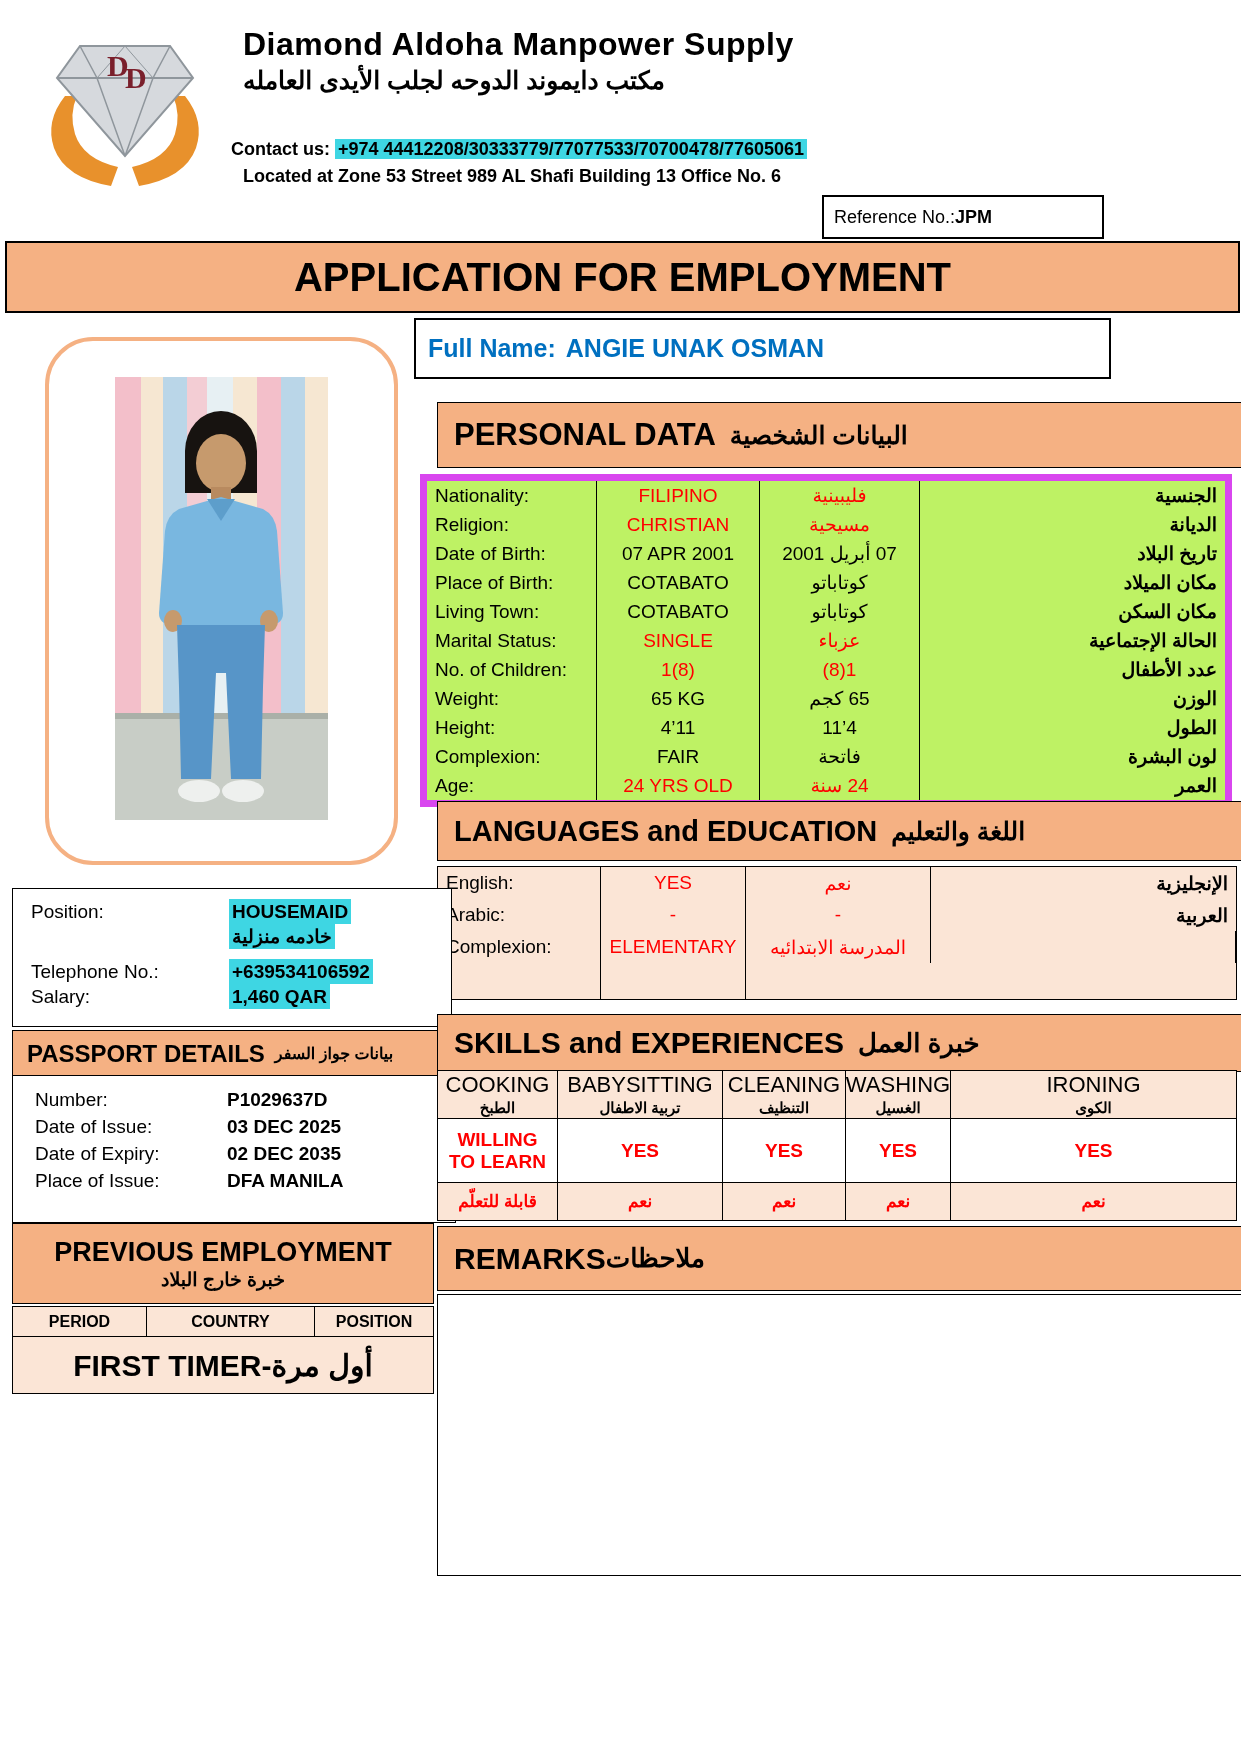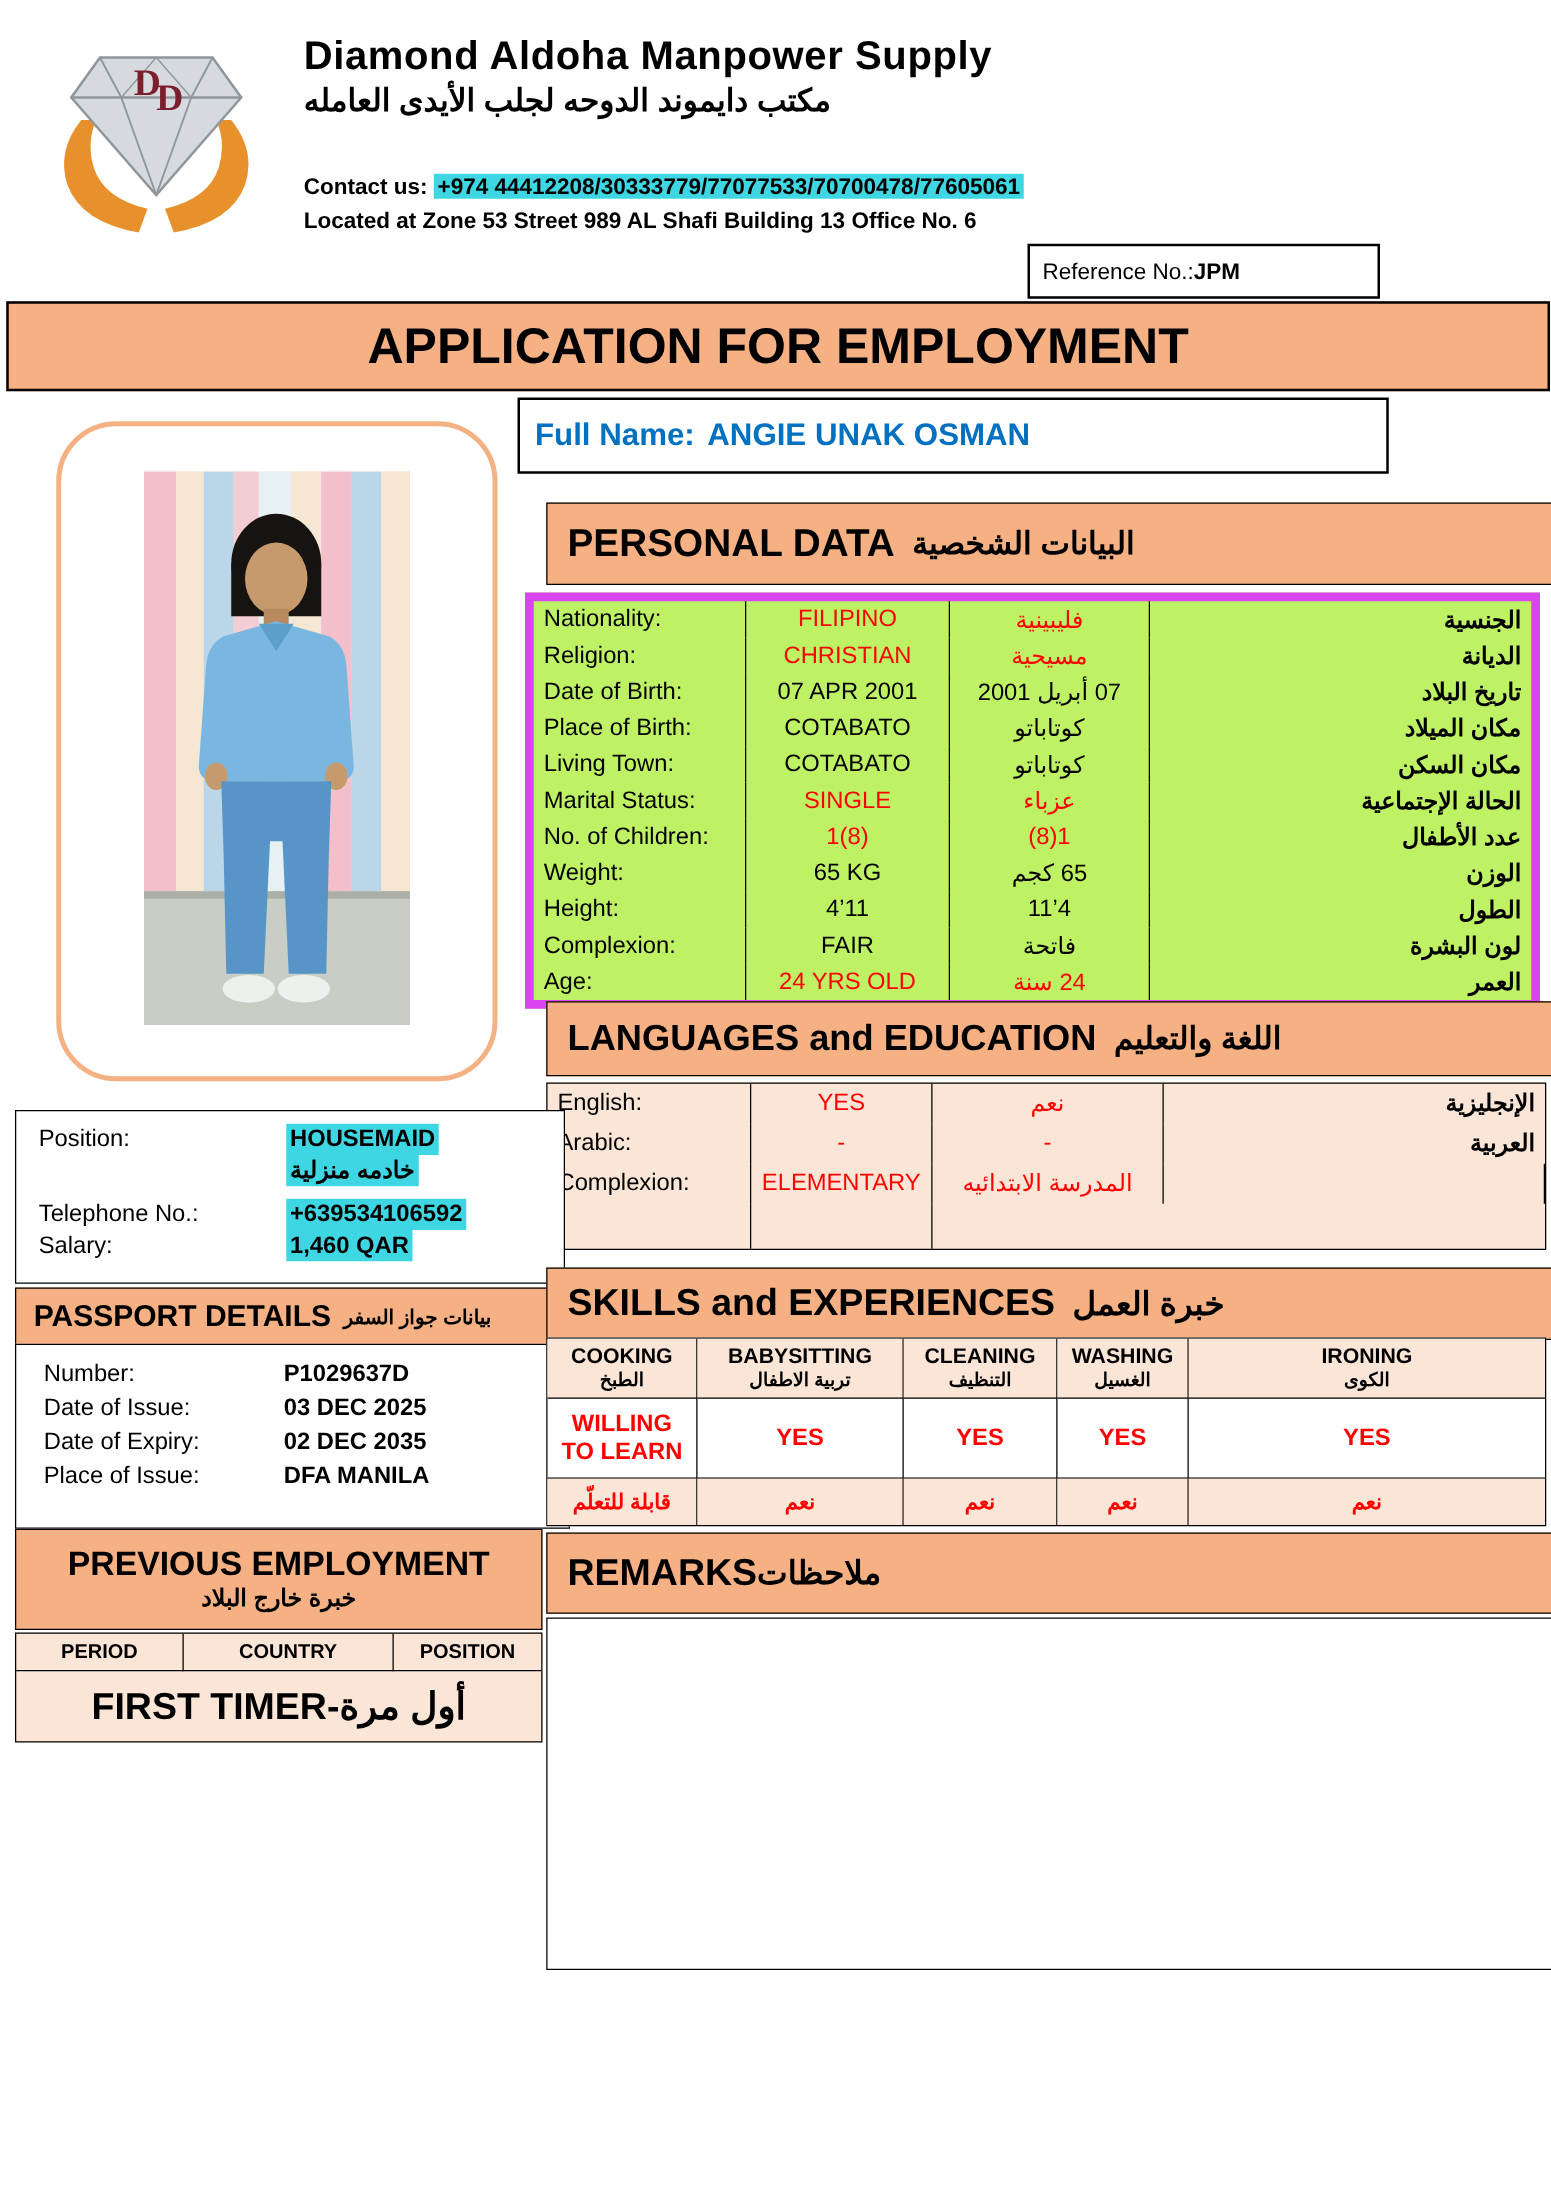--- a/index.html
+++ b/index.html
@@ -7,21 +7,21 @@
   .page{position:relative;width:1241px;height:1755px;background:#fff;overflow:hidden}
   .abs{position:absolute}
   .bold{font-weight:bold}
   .red{color:#FF0000}
   .hl{background:#3ED6E3;padding:0 3px}
 
   
   .logo{left:35px;top:26px;width:180px;height:170px}
   .company-name{left:243px;top:26px;font-size:32px;font-weight:bold;letter-spacing:.5px}
   .company-name-ar{left:243px;top:66px;font-size:25px;font-weight:bold}
-  .contact-line{left:243px;top:139px;font-size:18px;font-weight:bold}
+  .contact-line{left:231px;top:139px;font-size:18px;font-weight:bold}
   .address-line{left:243px;top:166px;font-size:18px;font-weight:bold}
   .ref-box{left:822px;top:195px;width:268px;height:40px;border:2px solid #000;display:flex;align-items:center;padding-left:10px;font-size:18px}
 
   .title-banner{left:5px;top:241px;width:1231px;height:68px;background:#F5B183;border:2px solid #000;display:flex;align-items:center;justify-content:center;font-size:40px;font-weight:bold}
   .fullname-box{left:414px;top:318px;width:681px;height:57px;border:2px solid #000;display:flex;align-items:center;gap:10px;padding-left:12px;color:#0070C0;font-weight:bold;font-size:25px;background:#fff}
 
   
   .photo-frame{left:45px;top:337px;width:345px;height:520px;border:4px solid #F5B183;border-radius:48px;background:#fff;display:flex;justify-content:center}
   .photo{margin-top:36px;width:213px;height:443px;overflow:hidden}
 
@@ -64,21 +64,21 @@
   .pp-row{display:flex;line-height:27px}
   .pp-row .lab{width:192px;flex:none}
   .pp-row .val{font-weight:bold}
 
   
   .sk-table{left:437px;top:1070px;width:798px;height:149px;border:1px solid #000;display:grid;grid-template-columns:120px 165px 123px 105px 1fr;grid-template-rows:48px 1fr 37px;background:#fff}
   .sk-cell{display:flex;align-items:center;justify-content:center;text-align:center;overflow:hidden}
   .br{border-right:1px solid #000}
   .bb{border-bottom:1px solid #000}
   .sk-headcell{background:#FBE5D6;flex-direction:column;justify-content:center;line-height:1.2}
-  .sk-en{font-size:17px;font-weight:bold}
+  .sk-en{font-size:22px;font-weight:normal}
   .sk-ar{font-size:15px;font-weight:bold}
   .sk-val{font-size:19px;font-weight:bold;color:#FF0000;line-height:1.15;padding:0 4px}
   .sk-arval{background:#FBE5D6;font-size:17px;font-weight:bold;color:#FF0000}
 
   
   .pe-head{left:12px;top:1223px;width:420px;height:79px;background:#F5B183;border:1px solid #000;display:flex;flex-direction:column;align-items:center;justify-content:center}
   .pe-head .en{font-size:27px;font-weight:bold}
   .pe-head .ar{font-size:19px;font-weight:bold}
   .pe-table{left:12px;top:1306px;width:420px;height:86px;border:1px solid #000;background:#FBE5D6;display:grid;grid-template-columns:134px 168px 1fr;grid-template-rows:30px 1fr}
   .pe-col{display:flex;align-items:center;justify-content:center;font-size:16px;font-weight:bold}

